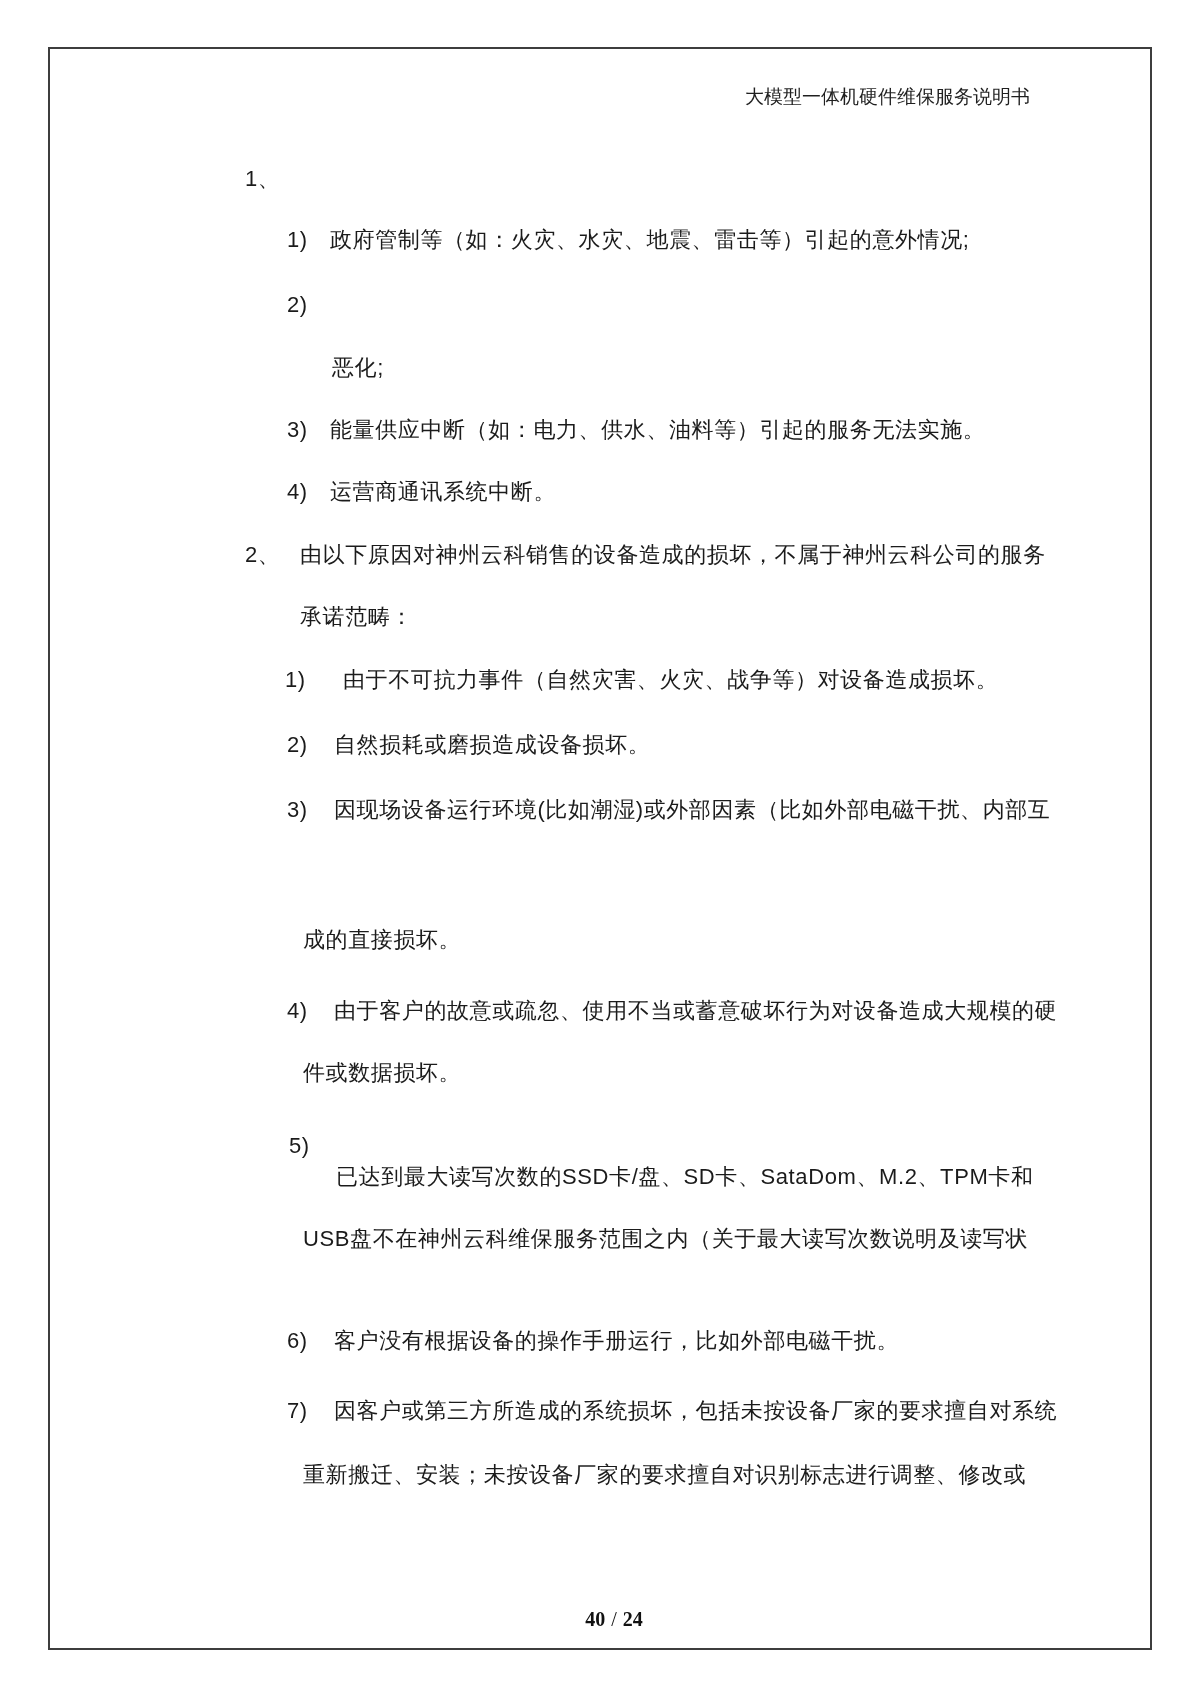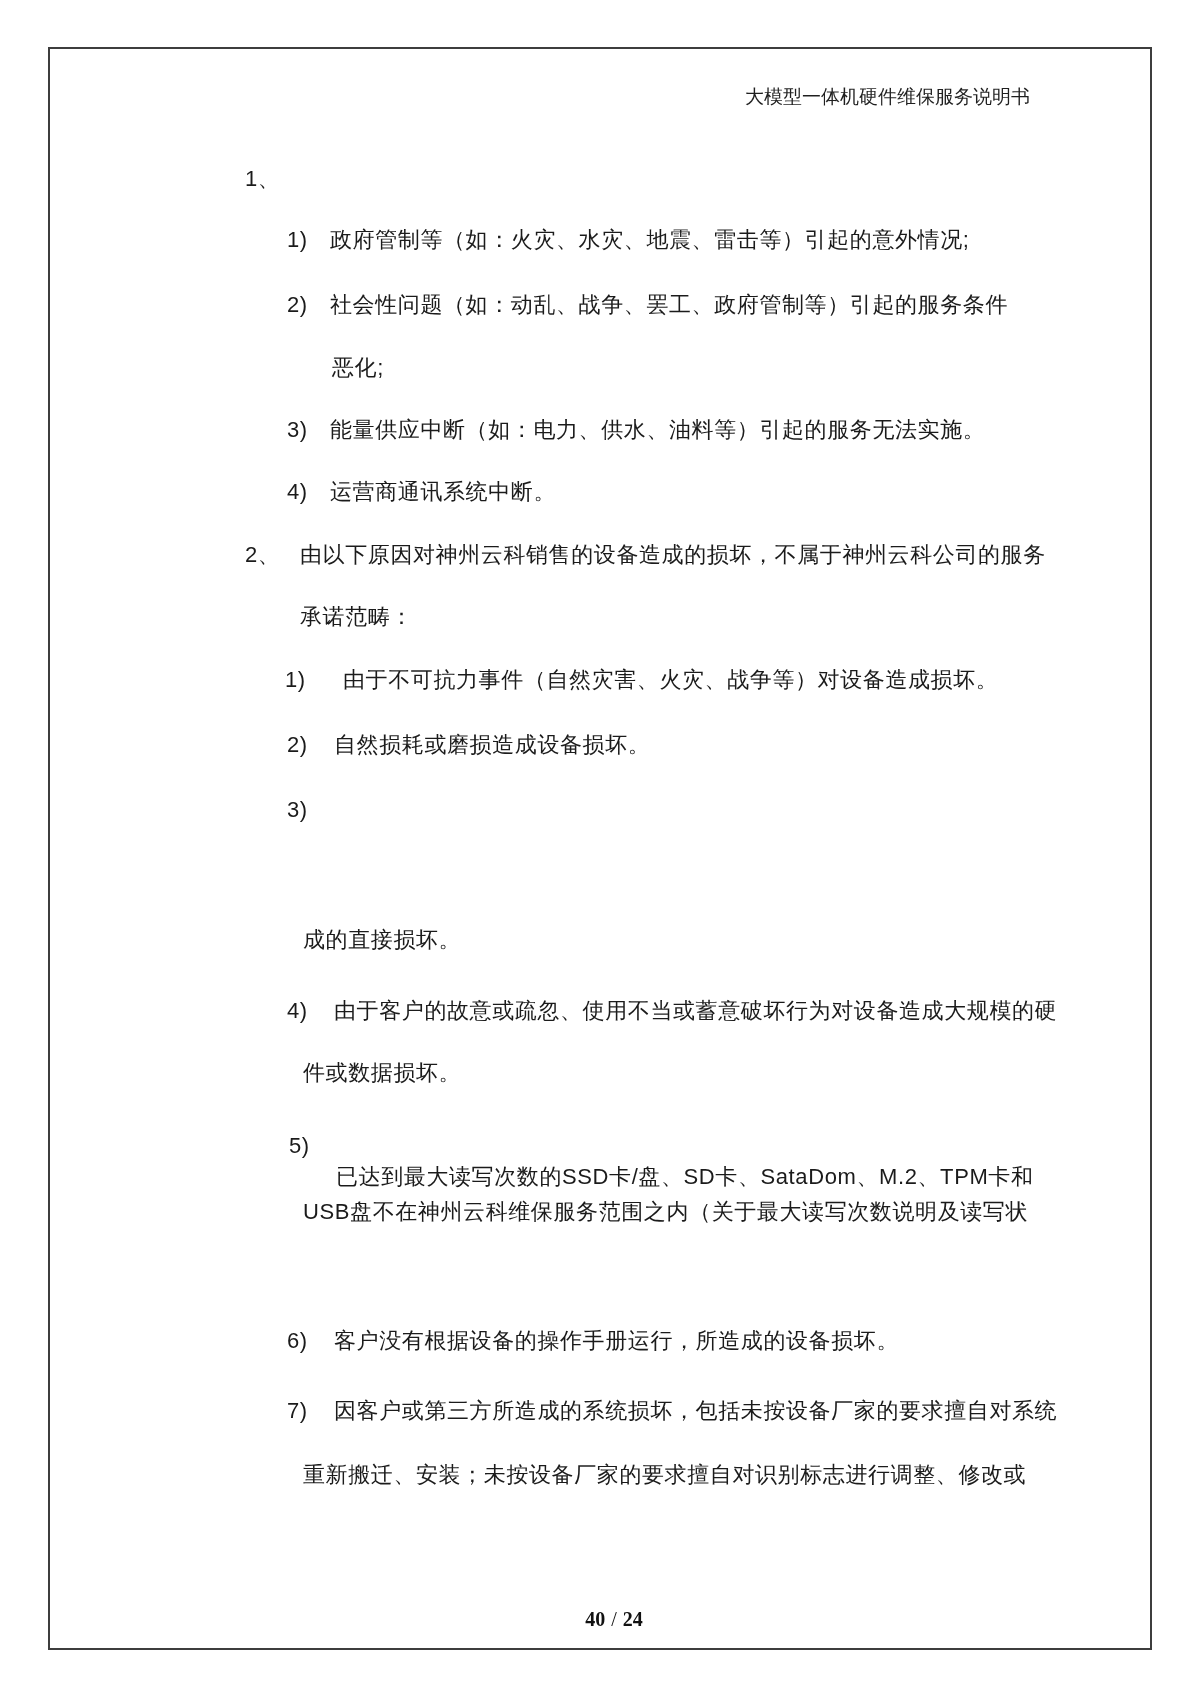--- a/index.html
+++ b/index.html
@@ -57,21 +57,20 @@
   <div class="page-border"></div>
 
   <div class="doc-header">大模型一体机硬件维保服务说明书</div>
 
   <div class="t" style="left:245px;top:166px">1、</div>
 
   <div class="t" style="left:287px;top:227px">1)</div>
   <div class="t" style="left:330px;top:227px">政府管制等（如：火灾、水灾、地震、雷击等）引起的意外情况;</div>
 
   <div class="t" style="left:287px;top:292px">2)</div>
-  <div class="t" style="left:330px;top:292px">社会性问题（如：动乱、战争、罢工、政府管制等）引起的服务条件</div>
 
   <div class="t" style="left:332px;top:355px">恶化;</div>
 
   <div class="t" style="left:287px;top:417px">3)</div>
   <div class="t" style="left:330px;top:417px">能量供应中断（如：电力、供水、油料等）引起的服务无法实施。</div>
 
   <div class="t" style="left:287px;top:479px">4)</div>
   <div class="t" style="left:330px;top:479px">运营商通讯系统中断。</div>
 
   <div class="t" style="left:245px;top:542px">2、</div>
@@ -79,32 +78,33 @@
 
   <div class="t" style="left:300px;top:604px">承诺范畴：</div>
 
   <div class="t" style="left:285px;top:667px">1)</div>
   <div class="t" style="left:343px;top:667px">由于不可抗力事件（自然灾害、火灾、战争等）对设备造成损坏。</div>
 
   <div class="t" style="left:287px;top:732px">2)</div>
   <div class="t" style="left:334px;top:732px">自然损耗或磨损造成设备损坏。</div>
 
   <div class="t" style="left:287px;top:797px">3)</div>
+  <div class="t" style="left:334px;top:797px">因现场设备运行环境(比如潮湿)或外部因素（比如外部电磁干扰、内部互</div>
   <div class="t" style="left:303px;top:927px">成的直接损坏。</div>
 
   <div class="t" style="left:287px;top:998px">4)</div>
   <div class="t" style="left:334px;top:998px">由于客户的故意或疏忽、使用不当或蓄意破坏行为对设备造成大规模的硬</div>
   <div class="t" style="left:303px;top:1060px">件或数据损坏。</div>
 
   <div class="t" style="left:289px;top:1133px">5)</div>
   <div class="t" style="left:336px;top:1164px">已达到最大读写次数的SSD卡/盘、SD卡、SataDom、M.2、TPM卡和</div>
-  <div class="t" style="left:303px;top:1199px">USB盘不在神州云科维保服务范围之内（关于最大读写次数说明及读写状</div>
+  <div class="t" style="left:303px;top:1226px">USB盘不在神州云科维保服务范围之内（关于最大读写次数说明及读写状</div>
 
   <div class="t" style="left:287px;top:1328px">6)</div>
-  <div class="t" style="left:334px;top:1328px">客户没有根据设备的操作手册运行，所造成的设备损坏。</div>
+  <div class="t" style="left:334px;top:1328px">客户没有根据设备的操作手册运行，比如外部电磁干扰。</div>
 
   <div class="t" style="left:287px;top:1398px">7)</div>
   <div class="t" style="left:303px;top:1462px">重新搬迁、安装；未按设备厂家的要求擅自对识别标志进行调整、修改或</div>
   <div class="t" style="left:334px;top:1398px">因客户或第三方所造成的系统损坏，包括未按设备厂家的要求擅自对系统</div>
 
   <div class="doc-footer">
     <span>40</span><span class="sep">/</span><span>24</span>
   </div>
 
 </div>

